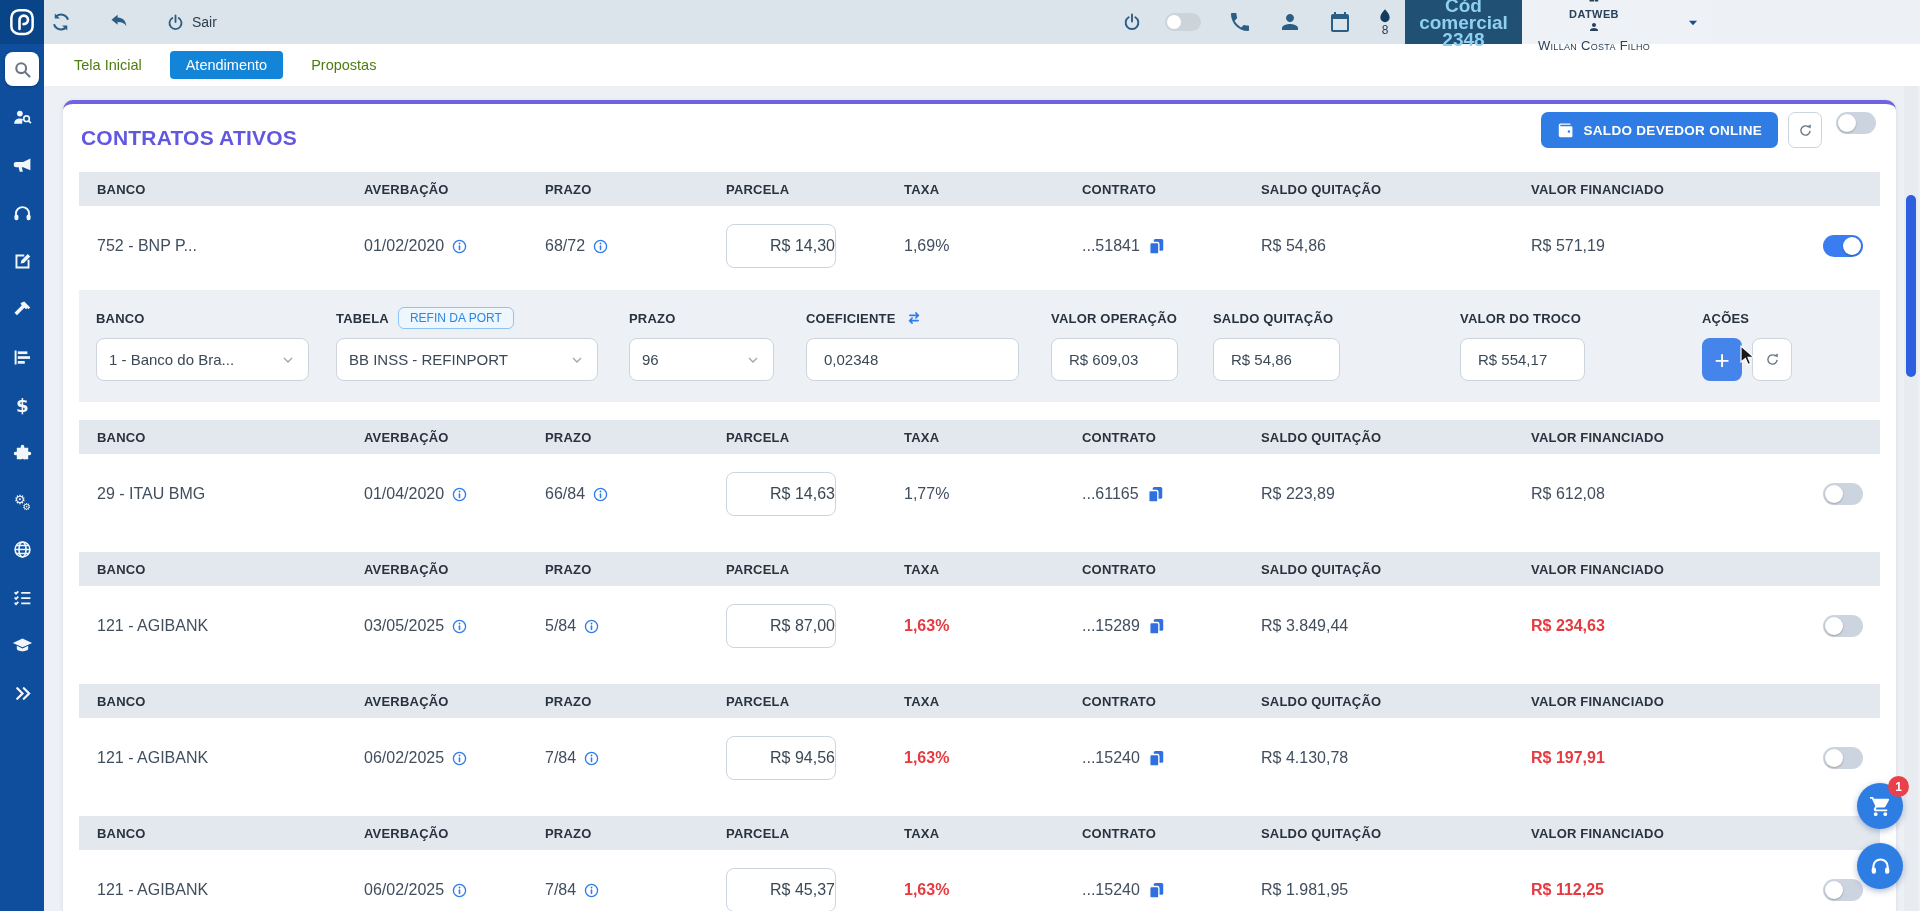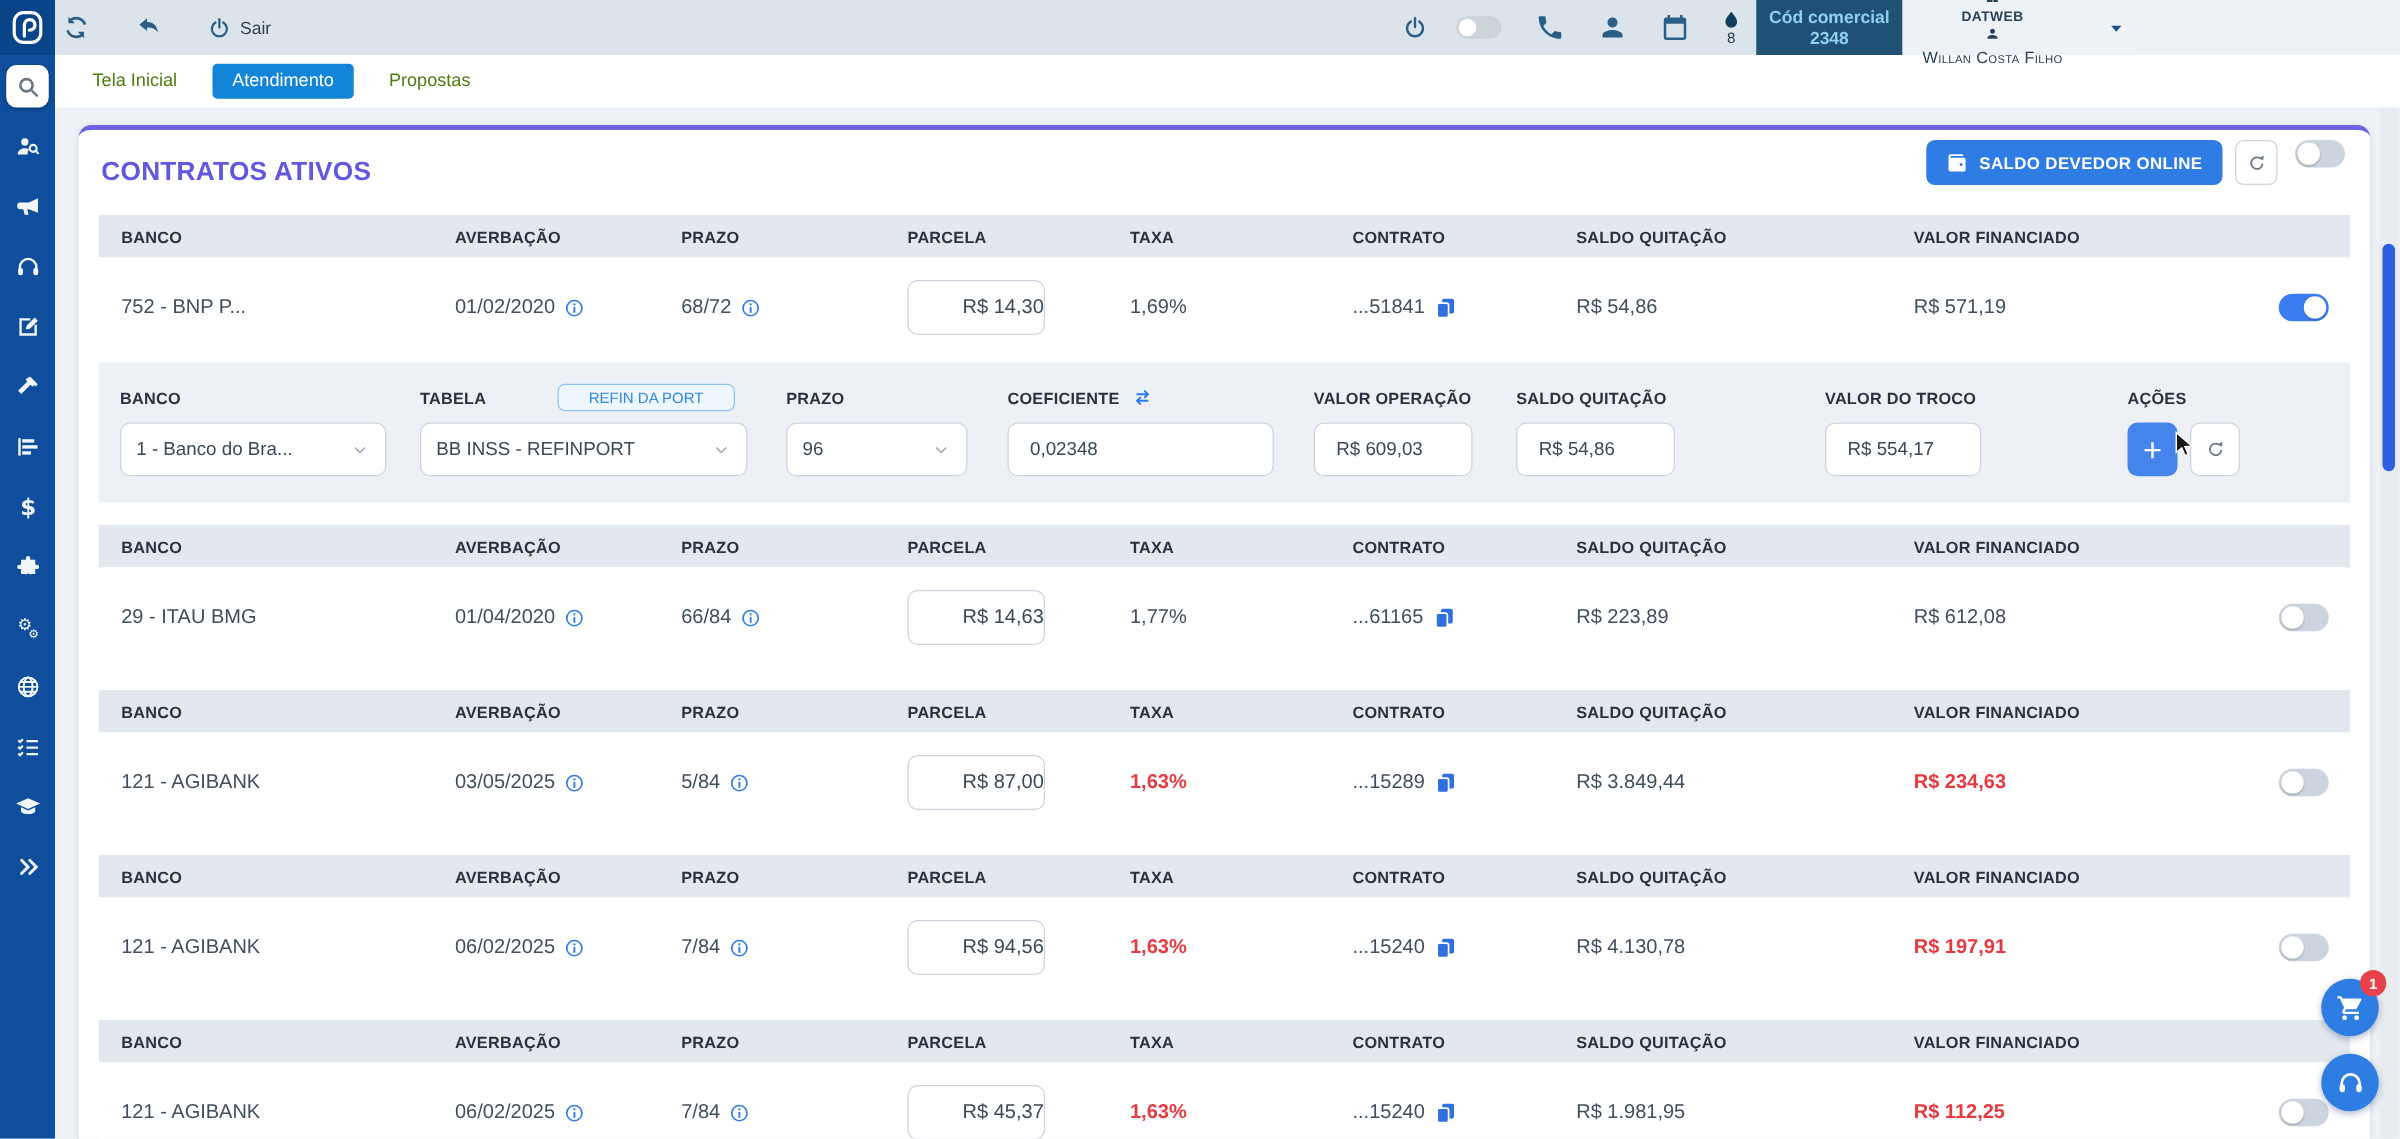--- a/index.html
+++ b/index.html
@@ -19,21 +19,21 @@
   .tb-btn { display:flex; align-items:center; gap:7px; cursor:pointer; }
   #sair-label { font-size:14px; color:#2c3e50; }
   .tb-left { display:flex; align-items:center; gap:36px; margin-left:22px; }
   .tb-right { position:absolute; right:0; top:0; height:44px; display:flex; align-items:center; }
   .mini-toggle { width:36px; height:18px; border-radius:9px; background:#ccd3d9; position:relative; cursor:pointer; margin:0 14px 0 10px; }
   .mini-toggle .knob { position:absolute; left:2px; top:2px; width:14px; height:14px; border-radius:50%; background:#fff; }
   .tb-iconbtn { width:24px; height:24px; margin:0 13px; cursor:pointer; color:#2b5e86; }
   .flame-stack { display:flex; flex-direction:column; align-items:center; margin:0 12px; color:#123c5e; }
   .flame-stack svg { width:16px; height:16px; }
   .flame-stack span { font-size:12px; color:#223c55; margin-top:0; line-height:12px; }
-  #cod-box { width:117px; height:44px; background:#205073; color:#8fd0f2; font-weight:bold; font-size:14px; text-align:center; display:flex; flex-direction:column; justify-content:center; line-height:17px; cursor:default; }
+  #cod-box { width:117px; height:44px; background:#205073; color:#8fd0f2; font-weight:bold; font-size:19px; text-align:center; display:flex; flex-direction:column; justify-content:center; line-height:17px; cursor:default; }
   #user-box { width:190px; height:44px; background:#eef2f6; display:flex; align-items:center; padding-left:16px; position:relative; cursor:pointer; }
   #user-box .rows { display:flex; flex-direction:column; gap:1px; }
   .ub-row { display:flex; align-items:center; gap:5px; color:#29415a;flex-direction:column; }
   .ub-row svg { width:12px; height:12px; color:#29415a; }
   #company-name { font-size:11px; font-weight:bold; letter-spacing:.4px; }
   #user-name { font-size:13px; font-variant:small-caps; letter-spacing:.3px; }
   #user-caret { position:absolute; right:12px; top:16px; width:14px; height:14px; color:#1b4f8a; }
 
   
   #tabrow { position:absolute; left:44px; top:44px; width:1876px; height:42px; background:#ffffff; display:flex; align-items:center; z-index:10; }
@@ -68,21 +68,21 @@
   .switch .knob { position:absolute; left:2px; top:2px; width:18px; height:18px; border-radius:50%; background:#fff; box-shadow:0 1px 2px rgba(0,0,0,.25); transition:left .1s; }
   .switch.on { background:#3a7df0; }
   .switch.on .knob { left:20px; }
   .c-toggle { justify-content:center; }
 
   
   .sim { margin-top:4px; background:#edf1f5; height:112px; position:relative; }
   .fg { position:absolute; top:16px; }
   .lblrow { display:flex; align-items:center; gap:9px; height:24px; }
   .lbl { font-size:13px; font-weight:bold; color:#29323e; letter-spacing:.2px; }
-  .chip { font-size:12px; color:#2d87e2; background:#eef6fe; border:1px solid #8ec2f4; border-radius:6px; padding:3px 24px; cursor:pointer;margin-left:48px; }
+  .chip { font-size:12px; color:#2d87e2; background:#eef6fe; border:1px solid #8ec2f4; border-radius:6px; padding:3px 11px; cursor:pointer; }
   .swap-ic { width:18px; height:18px; color:#2f7ced; cursor:pointer; }
   .fld { margin-top:8px; height:43px; border:1px solid #ccd4dd; border-radius:8px; background:#fff; display:flex; align-items:center; padding:0 12px; font-size:15px; color:#3b4856; justify-content:space-between; cursor:pointer; }
   .fld .chev { width:16px; height:16px; color:#9aa6b2; }
   input.fld { cursor:text; font-family:inherit; display:block; width:100%;padding-left:17px; }
   .g1 { left:17px;  width:213px; }
   .g2 { left:257px; width:262px; }
   .g3 { left:550px; width:145px; }
   .g4 { left:727px; width:213px; }
   .g5 { left:972px; width:127px; }
   .g6 { left:1134px; width:127px; }

